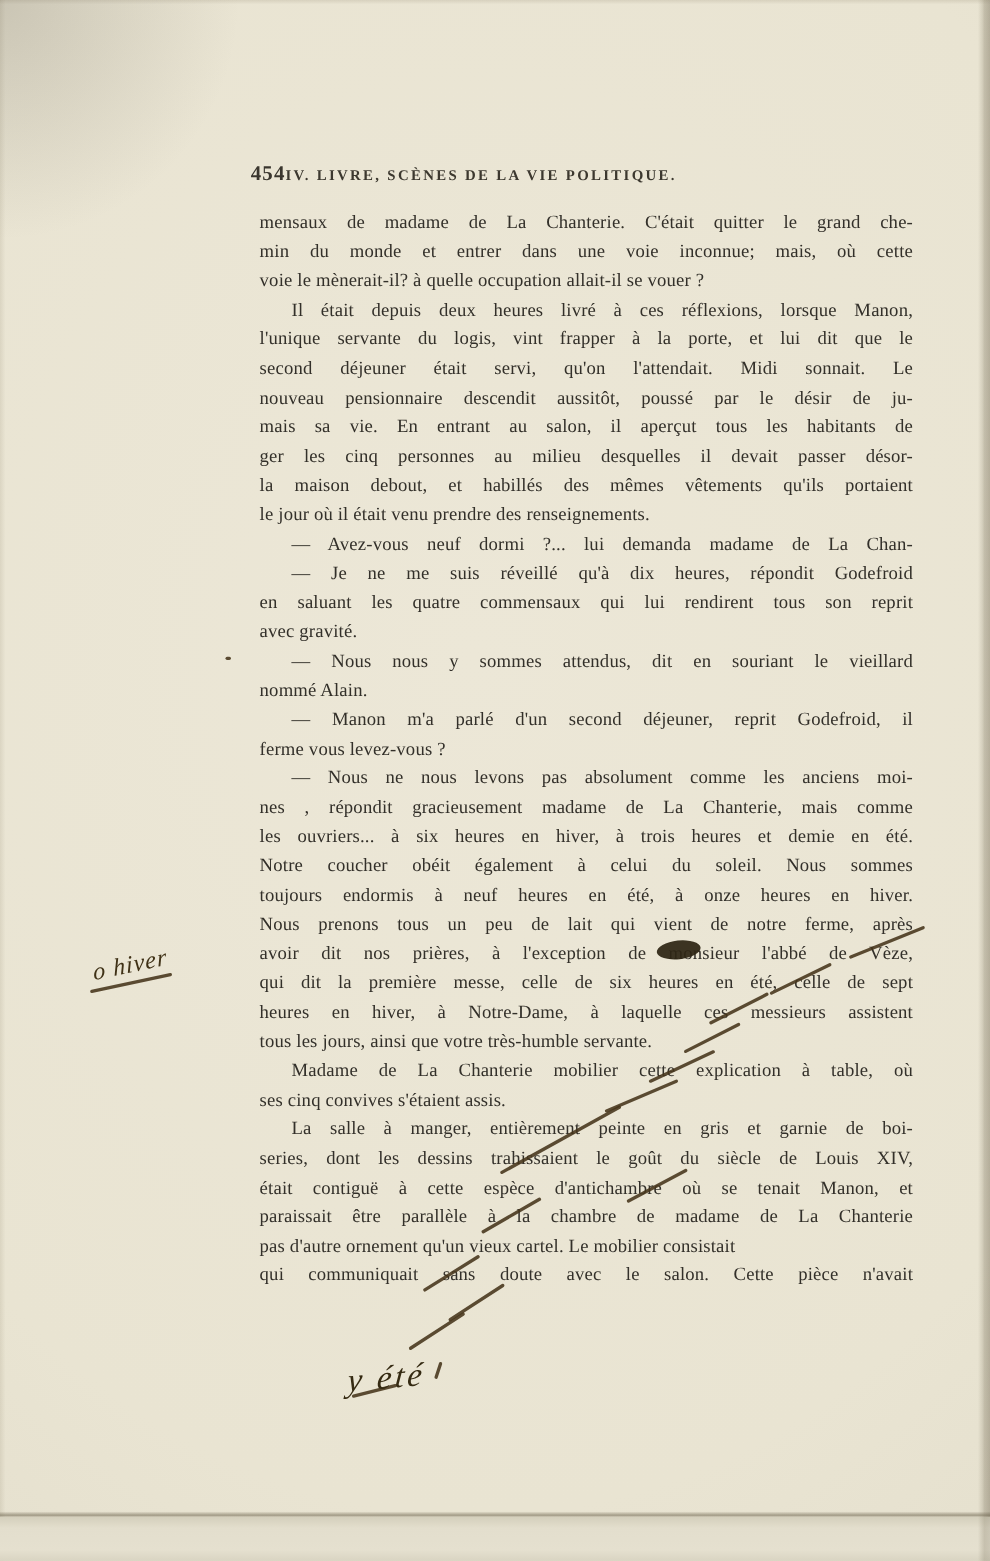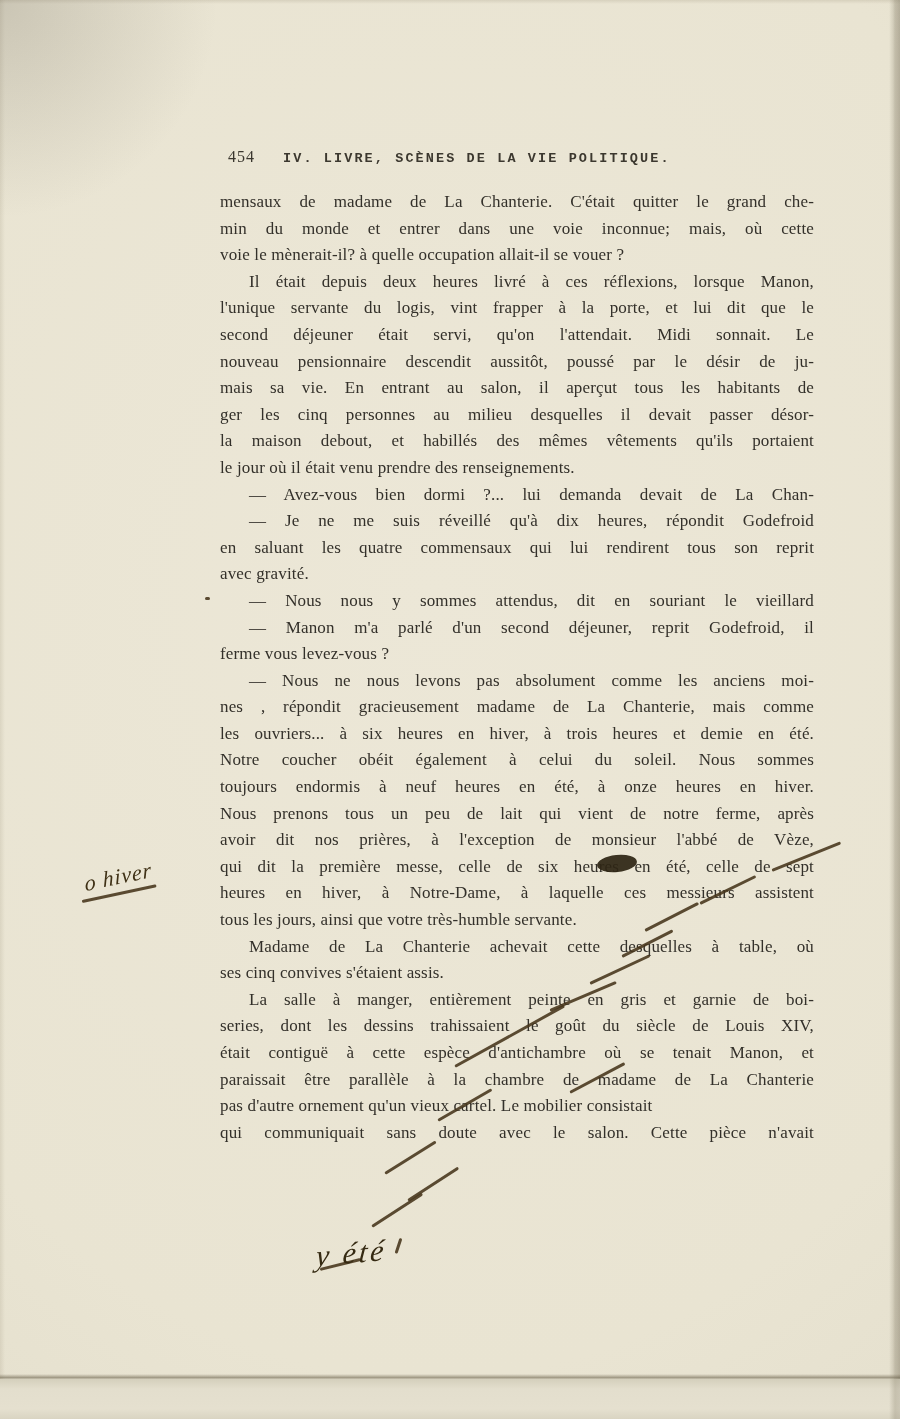--- a/index.html
+++ b/index.html
@@ -14,27 +14,27 @@
     color:#33302a;
   }
   .corner-shade{
     position:absolute;left:0;top:0;width:220px;height:220px;pointer-events:none;
     background:radial-gradient(circle at 0% 0%, rgba(110,105,92,0.25) 0%, rgba(110,105,92,0) 70%);
   }
   .headrow{
     position:absolute;left:228px;top:148px;width:594px;
     display:flex;align-items:baseline;
   }
-  .pagenum{font-size:16px;font-weight:400;letter-spacing:1px;color:#3a362e;text-align:center;}
+  .pagenum{font-size:19px;font-weight:700;letter-spacing:1px;color:#3a362e;text-align:center;}
   .runhead{
-    margin-left:28px;font-size:13.5px;font-weight:700;letter-spacing:2.1px;
-    color:#3c382f;white-space:nowrap;font-family:Liberation Mono, monospace;
+    font-size:13.5px;font-weight:700;letter-spacing:2.1px;
+    color:#3c382f;white-space:nowrap;
   }
   .bodytext{
-    position:absolute;left:220px;top:189px;width:594px;
+    position:absolute;left:236px;top:189px;width:594px;
     font-size:17px;line-height:26.6px;letter-spacing:0.15px;
   }
   .tline{
     text-align:justify;text-align-last:justify;-moz-text-align-last:justify;
     white-space:normal;height:26.6px;overflow:visible;
   }
   .tline.last{text-align-last:left;-moz-text-align-last:left;}
   .para.indent .tline.first{text-indent:29px;}
   .pmark{
     position:absolute;height:3px;background:#45341a;border-radius:2px;
@@ -85,48 +85,49 @@
         <div class="tline first">Il était depuis deux heures livré à ces réflexions, lorsque Manon,</div>
         <div class="tline">l'unique servante du logis, vint frapper à la porte, et lui dit que le</div>
         <div class="tline">second déjeuner était servi, qu'on l'attendait. Midi sonnait. Le</div>
         <div class="tline">nouveau pensionnaire descendit aussitôt, poussé par le désir de ju-</div>
         <div class="tline">mais sa vie. En entrant au salon, il aperçut tous les habitants de</div>
         <div class="tline">ger les cinq personnes au milieu desquelles il devait passer désor-</div>
         <div class="tline">la maison debout, et habillés des mêmes vêtements qu'ils portaient</div>
         <div class="tline last">le jour où il était venu prendre des renseignements.</div>
       </div>
       <div class="para indent">
-        <div class="tline first">— Avez-vous bien dormi ?... lui demanda devait de La Chan-</div>
+        <div class="tline first">— Avez-vous neuf dormi ?... lui demanda madame de La Chan-</div>
       </div>
       <div class="para indent">
         <div class="tline first">— Je ne me suis réveillé qu'à dix heures, répondit Godefroid</div>
         <div class="tline">en saluant les quatre commensaux qui lui rendirent tous son reprit</div>
         <div class="tline last">avec gravité.</div>
       </div>
       <div class="para indent">
         <div class="tline first">— Nous nous y sommes attendus, dit en souriant le vieillard</div>
+        <div class="tline last">nommé Alain.</div>
       </div>
       <div class="para indent">
         <div class="tline first">— Manon m'a parlé d'un second déjeuner, reprit Godefroid, il</div>
         <div class="tline last">ferme vous levez-vous ?</div>
       </div>
       <div class="para indent">
         <div class="tline first">— Nous ne nous levons pas absolument comme les anciens moi-</div>
         <div class="tline">nes , répondit gracieusement madame de La Chanterie, mais comme</div>
         <div class="tline">les ouvriers... à six heures en hiver, à trois heures et demie en été.</div>
         <div class="tline">Notre coucher obéit également à celui du soleil. Nous sommes</div>
         <div class="tline">toujours endormis à neuf heures en été, à onze heures en hiver.</div>
         <div class="tline">Nous prenons tous un peu de lait qui vient de notre ferme, après</div>
         <div class="tline">avoir dit nos prières, à l'exception de monsieur l'abbé de Vèze,</div>
         <div class="tline">qui dit la première messe, celle de six heures en été, celle de sept</div>
         <div class="tline">heures en hiver, à Notre-Dame, à laquelle ces messieurs assistent</div>
         <div class="tline last">tous les jours, ainsi que votre très-humble servante.</div>
       </div>
       <div class="para indent">
-        <div class="tline first">Madame de La Chanterie achevait cette desquelles à table, où</div>
+        <div class="tline first">Madame de La Chanterie mobilier cette explication à table, où</div>
         <div class="tline last">ses cinq convives s'étaient assis.</div>
       </div>
       <div class="para indent">
         <div class="tline first">La salle à manger, entièrement peinte en gris et garnie de boi-</div>
         <div class="tline">series, dont les dessins trahissaient le goût du siècle de Louis XIV,</div>
         <div class="tline">était contiguë à cette espèce d'antichambre où se tenait Manon, et</div>
         <div class="tline">paraissait être parallèle à la chambre de madame de La Chanterie</div>
         <div class="tline last">pas d'autre ornement qu'un vieux cartel. Le mobilier consistait</div>
         <div class="tline">qui communiquait sans doute avec le salon. Cette pièce n'avait</div>
       </div>

